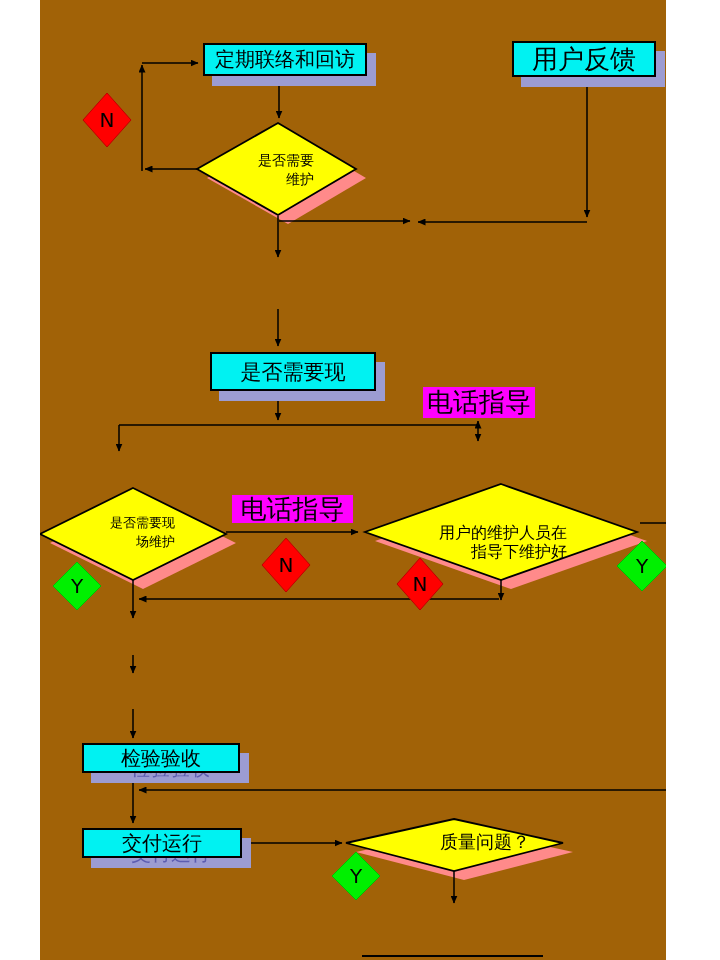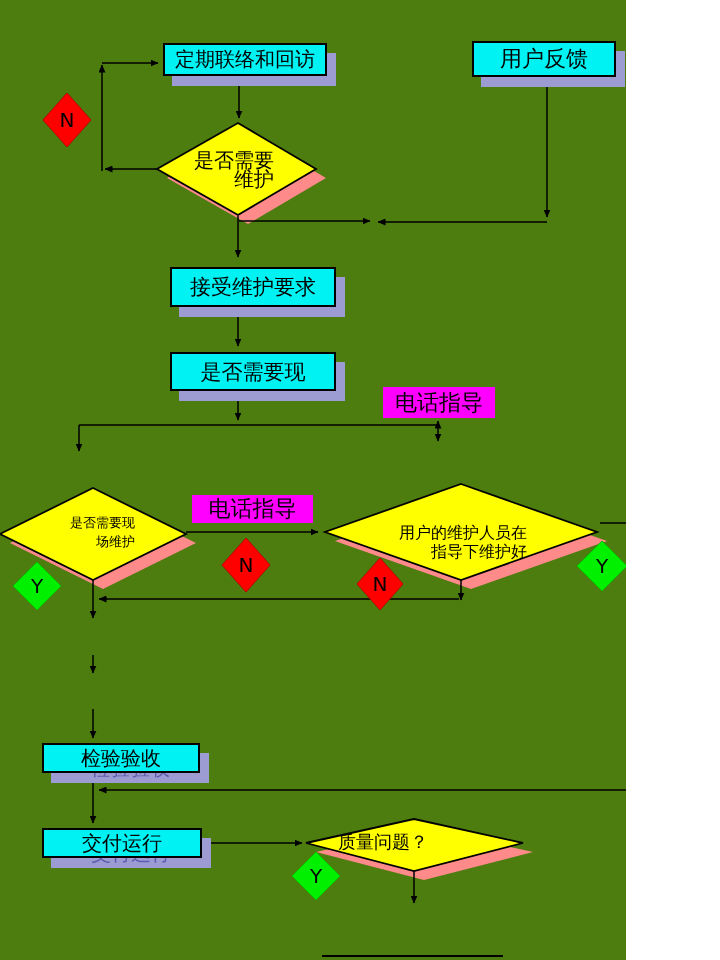--- a/index.html
+++ b/index.html
@@ -1,39 +1,39 @@
 <!DOCTYPE html>
 <html><head>
 <meta charset="utf-8">
 <style>
   html,body{margin:0;padding:0;background:#ffffff;}
   #canvas{
-    position:relative;width:626px;height:960px;background:#4d7c0f;overflow:hidden;
-    font-family:"DejaVu Sans","Liberation Sans",sans-serif;color:#000;
+    position:relative;width:626px;height:960px;background:#a16207;overflow:hidden;
+    font-family:"DejaVu Sans","Liberation Sans",sans-serif;color:#000;margin-left:40px;
   }
   #wires{position:absolute;left:0;top:0;z-index:1;}
   .pbox{position:absolute;z-index:2;}
   .pbox .shadow{
     position:absolute;left:9px;top:10px;width:100%;height:100%;
     background:#9c9cd2;display:flex;align-items:center;justify-content:center;
     color:#5c5cb0;white-space:nowrap;
   }
   .pbox .face{
     position:absolute;left:0;top:0;width:100%;height:100%;box-sizing:border-box;
     border:2px solid #000;display:flex;align-items:center;justify-content:center;
     white-space:nowrap;
   }
   .cyan{background:#00f2f2;}
   .green{background:#00f000;}
   .mag .face{border:none;background:#ff00ff;}
-  .fs20{font-size:20px;} .fs21{font-size:21px;} .fs22{font-size:22px;}
+  .fs20{font-size:20px;} .fs21{font-size:21px;} .fs22{font-size:26px;}
   .dlabel{position:absolute;z-index:3;line-height:19px;}
   .dlabel span{display:block;}
   .right{text-align:right;}
-  .center{text-align:left;}
+  .center{text-align:right;}
   .letter{
     position:absolute;z-index:4;width:24px;height:24px;display:flex;
     align-items:center;justify-content:center;font-size:20px;
   }
 </style>
 </head>
 <body>
 
 <div id="canvas">
 
@@ -105,26 +105,20 @@
       </div>
   </div>
 
   <div class="pbox" style="left:472px;top:41px;width:144px;height:36px">
     <div class="shadow"></div>
     <div class="face cyan fs22">
         <span>用户反馈</span>
       </div>
   </div>
 
-  <div class="pbox" style="left:170px;top:267px;width:166px;height:40px">
-    <div class="shadow"></div>
-    <div class="face cyan fs21">
-        <span>接受维护要求</span>
-      </div>
-  </div>
 
   <div class="pbox" style="left:170px;top:352px;width:166px;height:39px">
     <div class="shadow"></div>
     <div class="face cyan fs21">
         <span>是否需要现</span>
       </div>
   </div>
 
   <div class="pbox mag" style="left:383px;top:387px;width:112px;height:31px">
     <div class="face fs22">
@@ -151,21 +145,21 @@
   <div class="pbox" style="left:42px;top:743px;width:158px;height:30px">
     <div class="shadow fs20">
         <span>检验验收</span>
       </div>
     <div class="face cyan fs20">
         <span>检验验收</span>
       </div>
   </div>
 
 
-  <div class="dlabel right" style="left:160px;top:151px;width:114px;font-size:20px">
+  <div class="dlabel right" style="left:160px;top:151px;width:114px;font-size:14px">
     <span>是否需要</span>
     <span>维护</span>
   </div>
 
   <div class="dlabel right" style="left:23px;top:513px;width:112px;font-size:13px">
     <span>是否需要现</span>
     <span>场维护</span>
   </div>
 
   <div class="dlabel right" style="left:375px;top:523px;width:152px;font-size:16px">

